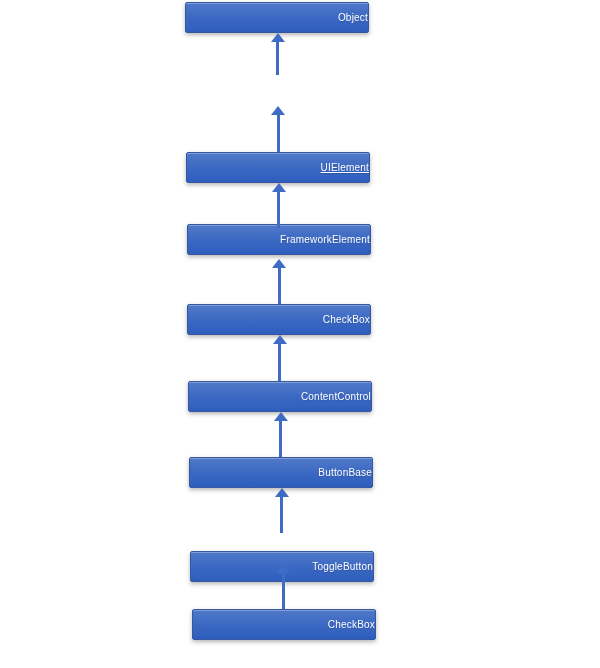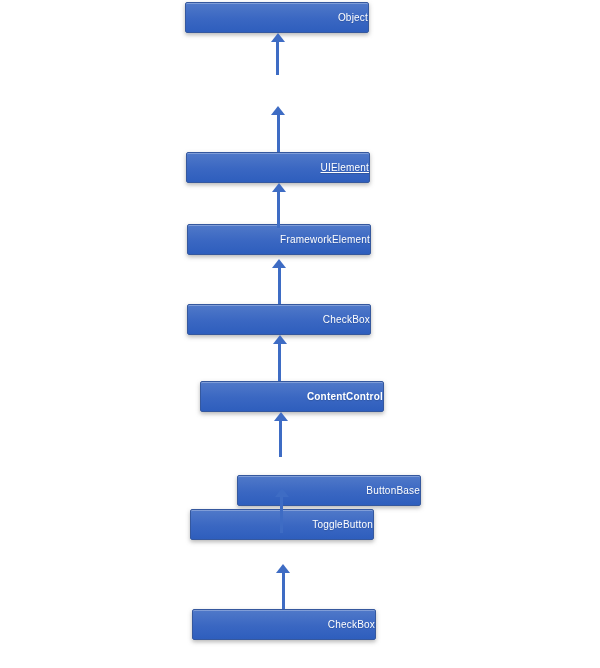--- a/index.html
+++ b/index.html
@@ -26,22 +26,21 @@
     border: 1px solid #35589E;
     border-radius: 2px;
     background: linear-gradient(180deg, #5079C9 0%, #3A67C2 55%, #2E5EBD 100%);
     box-shadow: 0 2px 4px rgba(110,110,110,0.5), inset 0 1px 0 rgba(255,255,255,0.28);
     color: #ffffff;
     font-size: 10px;
     letter-spacing: 0.2px;
     text-shadow: 0 1px 1px rgba(0,0,0,0.15);
   }
   .node.emphasis {
-    font-weight: 700;
-    margin-left: 12px;
+    font-weight: 400;
   }
   .arrow {
     position: absolute;
     width: 14px;
     display: flex;
     flex-direction: column;
     align-items: center;
   }
   .arrow .head {
     width: 0;
@@ -88,28 +87,28 @@
       <div class="head"></div>
       <div class="stem"></div>
     </div>
     <div class="node emphasis" style="top: 381px; left: 188px;">
       <span>ContentControl</span>
     </div>
     <div class="arrow" style="top: 335px; left: 272.5px; height: 46px;">
       <div class="head"></div>
       <div class="stem"></div>
     </div>
-    <div class="node" style="top: 475px; left: 189px; margin-left: 48px;">
+    <div class="node" style="top: 457px; left: 189px;">
       <span>ButtonBase</span>
     </div>
     <div class="arrow" style="top: 412px; left: 273.5px; height: 45px;">
       <div class="head"></div>
       <div class="stem"></div>
     </div>
-    <div class="node" style="top: 509px; left: 190px;">
+    <div class="node" style="top: 551px; left: 190px;">
       <span>ToggleButton</span>
     </div>
     <div class="arrow" style="top: 488px; left: 274.5px; height: 45px;">
       <div class="head"></div>
       <div class="stem"></div>
     </div>
     <div class="node" style="top: 609px; left: 192px; padding-left: 48px;">
       <span>CheckBox</span>
     </div>
     <div class="arrow" style="top: 564px; left: 276px; height: 45px;">

